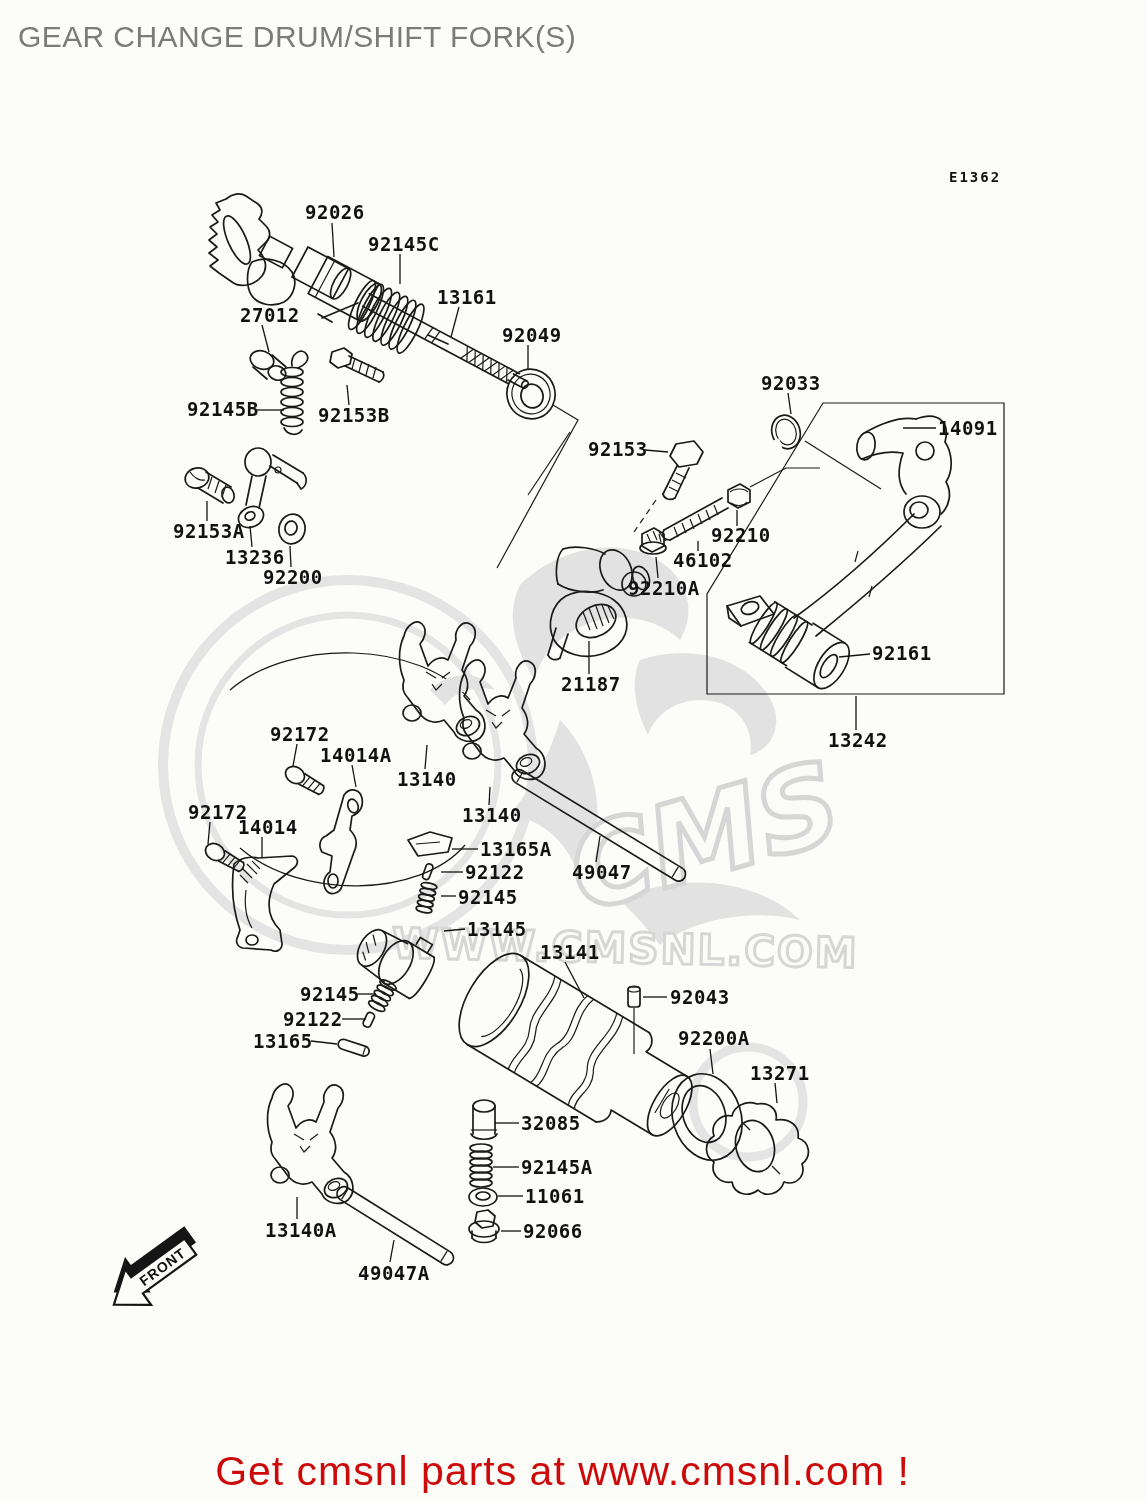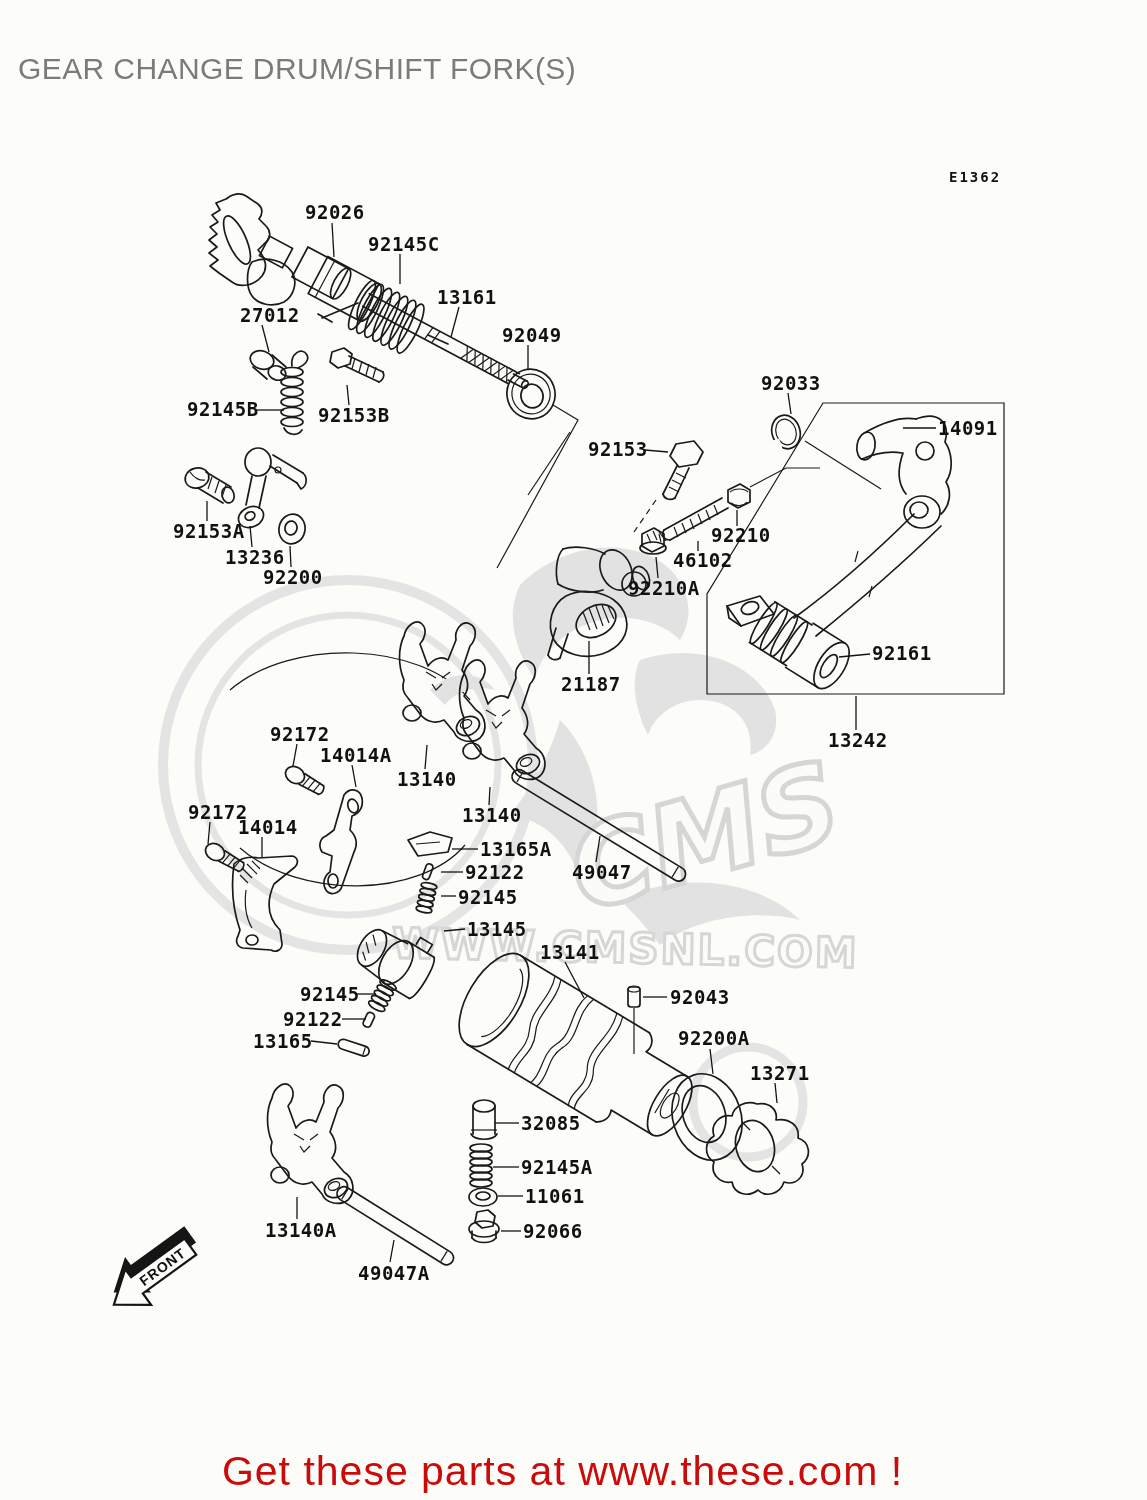--- a/index.html
+++ b/index.html
@@ -2,21 +2,21 @@
 <html><head>
 <meta charset="utf-8">
 <style>
   html,body{margin:0;padding:0;}
   body{
     width:1147px;height:1500px;position:relative;overflow:hidden;
     background:#fcfcf9;font-family:"Liberation Sans",sans-serif;
   }
   #page-title{
     position:absolute;left:18px;top:20px;font-size:30px;color:#7b7b7b;
-    letter-spacing:.4px;white-space:nowrap;margin-top:32px;
+    letter-spacing:.4px;white-space:nowrap;
   }
   #diagram-code{
     position:absolute;left:949px;top:169px;font:bold 14px "DejaVu Sans Mono",monospace;
     color:#111;letter-spacing:2px;text-align:center;
   }
   #footer-banner{
     position:absolute;left:0;top:1448px;width:1125px;text-align:center;
     font-size:41px;color:#cc0a0a;letter-spacing:1px;white-space:nowrap;
   }
   svg{position:absolute;left:0;top:0;}
@@ -539,13 +539,13 @@
       <text x="750" y="1080" class="part-label">13271</text>
       <text x="521" y="1130" class="part-label">32085</text>
       <text x="521" y="1174" class="part-label">92145A</text>
       <text x="525" y="1203" class="part-label">11061</text>
       <text x="523" y="1238" class="part-label">92066</text>
       <text x="265" y="1237" class="part-label">13140A</text>
       <text x="358" y="1280" class="part-label">49047A</text>
     </g>
 </svg>
 
-<div id="footer-banner">Get these parts at www.these.com !</div>
+<div id="footer-banner">Get cmsnl parts at www.cmsnl.com !</div>
 
 </body></html>

